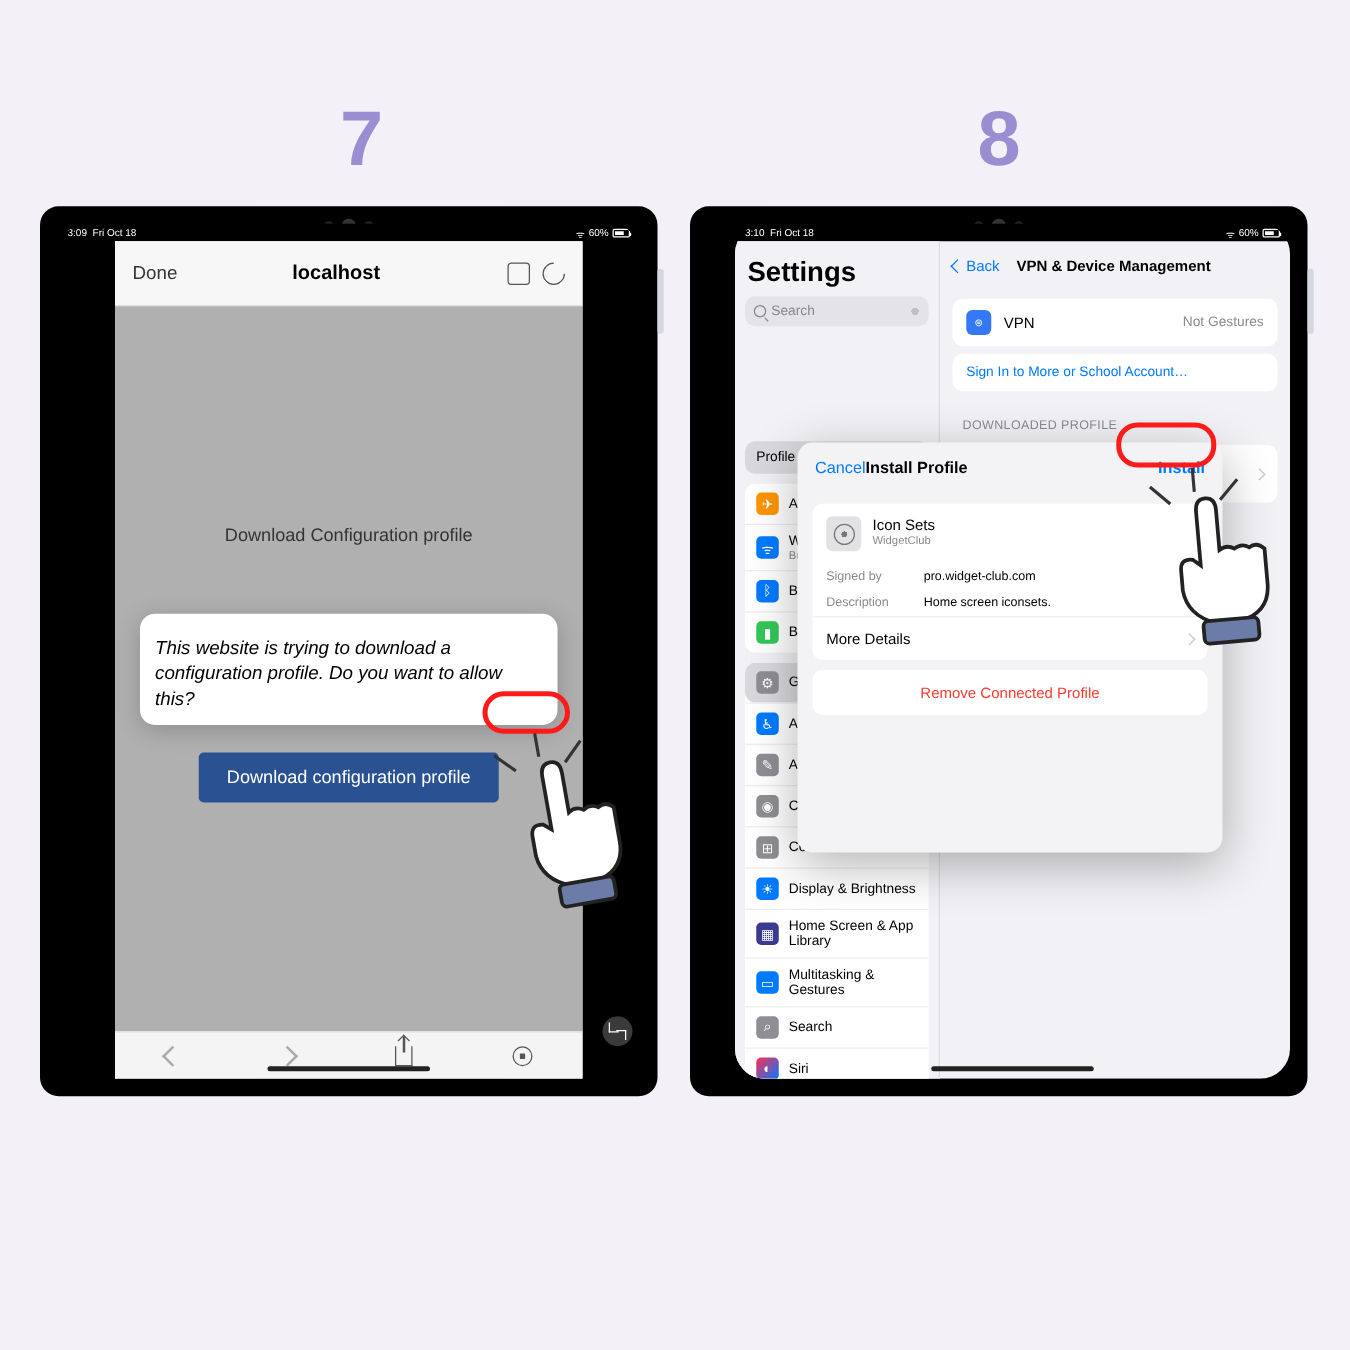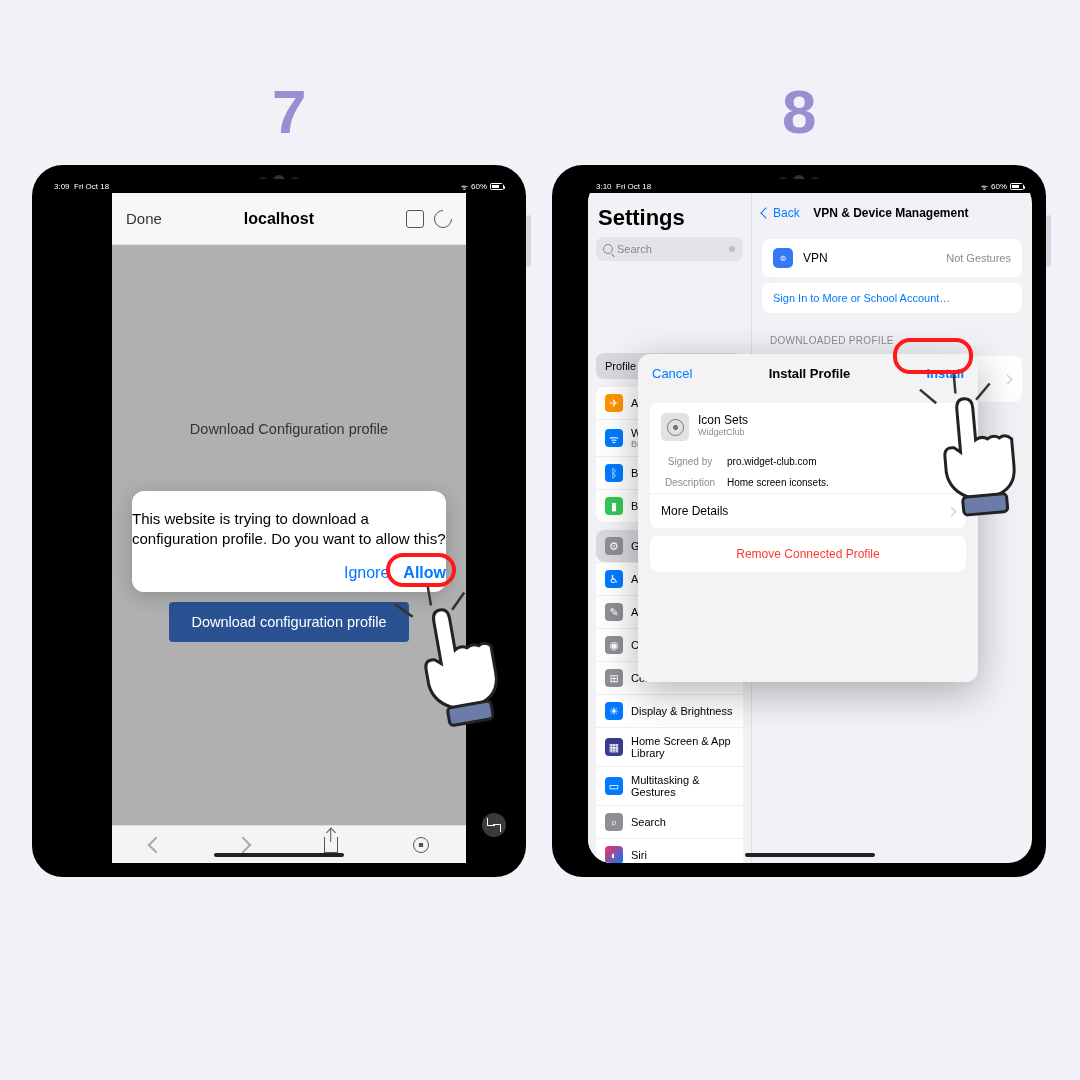--- a/index.html
+++ b/index.html
@@ -1,56 +1,56 @@
 <!DOCTYPE html>
 <html><head>
 <meta charset="utf-8">
 <style>
 * { margin: 0; padding: 0; box-sizing: border-box; -webkit-font-smoothing: antialiased; font-family: -apple-system, Helvetica, Arial, sans-serif; }
 body { background: #f3f0f8; width: 1080px; height: 1080px; position: relative; overflow: hidden; }
 
 .step-num { position: absolute; font-size: 62px; font-weight: 700; color: #9b8dd1; top: 76px; }
 #n7 { left: 272px; } #n8 { left: 782px; }
 
-.ipad { position: absolute; top: 165px; width: 494px; height: 712px; background: #000; border-radius: 31px; padding: 14px; }
+.ipad { position: absolute; top: 165px; width: 494px; height: 712px; background: #000; border-radius: 15px; padding: 14px; }
 #pad7 { left: 32px; } #pad8 { left: 552px; padding-left: 36px; }
 .bump { position: absolute; right: -5px; top: 50px; width: 5px; height: 52px; background: #d6d8e0; border-radius: 3px; }
 .cam { position:absolute; top:10px; left:50%; transform:translateX(-50%); display:flex; gap:6px; align-items:center;}
 .cam span{width:8px;height:8px;border-radius:50%;background:#222;}
 .cam span.m{width:12px;height:12px;background:#333;}
 .screen { width: 100%; height: 100%; background: #000; border-radius: 24px; overflow: hidden; position: relative; }
 
 .status { height: 14px; background: #000; color: #fff; font-size: 8px; display: flex; justify-content: space-between; align-items: center; padding: 0 8px; }
 .status .r { display: flex; align-items: center; gap: 3px; }
 .bat { width: 14px; height: 7px; border: 0.8px solid #fff; border-radius: 1.5px; position: relative; }
 .bat::after { content:''; position:absolute; left:1px; top:1px; bottom:1px; width:60%; background:#fff; }
 .bat::before { content:''; position:absolute; right:-2px; top:2px; width:1.5px; height:3px; background:#fff; border-radius:0 1px 1px 0;}
 
 
-.safari { position: absolute; top: 14px; bottom: 0; left: 46px; right: 46px; background: #f7f7f7; margin-left: 20px; }
+.safari { position: absolute; top: 14px; bottom: 0; left: 46px; right: 46px; background: #f7f7f7; }
 .sf-top { height: 52px; background: #f7f7f7; border-bottom: 1px solid #e1e1e1; display: flex; align-items: center; padding: 0 14px; }
 .sf-title { flex: 1; text-align: center; font-weight: 600; font-size: 16px; }
 .sf-done { font-size: 15px; color: #333; }
 .sf-icn { width: 18px; height: 18px; margin-left: 10px; border: 1.7px solid #555; }
 .sf-sq { border-radius: 3px; }
 .sf-rl { border-radius: 50%; border-width: 1.7px 1.7px 1.7px 0; border-color: #555 #555 #555 transparent; transform: rotate(135deg); position:relative; border-left:1.7px solid transparent;}
 .sf-page { background: #b0b0b0; position: absolute; top: 52px; left: 0; right: 0; bottom: 38px; display:flex; flex-direction:column; align-items:center; padding-top:176px; }
 .sf-lbl { font-size: 14.5px; color: #333; margin-bottom: 165px; }
 .sf-btn { background: #2a5293; color: #fff; font-size: 14.5px; padding: 12px 22px; border-radius: 4px; }
 .sf-foot { position: absolute; bottom: 0; left: 0; right: 0; height: 38px; background: #f4f4f4; display: flex; align-items: center; justify-content: space-around; border-top: 1px solid #ddd; }
 .chev { width: 12px; height: 12px; border: 2px solid #aaa; border-width: 0 0 2px 2px; transform: rotate(45deg); }
 .chev.r { transform: rotate(-135deg); }
 .share { width: 14px; height: 16px; border: 1.6px solid #555; border-top: none; position: relative; }
 .share::before { content:''; position:absolute; left:50%; top:-8px; width:1.6px; height:13px; background:#555; transform:translateX(-50%);}
 .share::after { content:''; position:absolute; left:50%; top:-8px; width:6px; height:6px; border:1.6px solid #555; border-width:1.6px 0 0 1.6px; transform:translateX(-50%) rotate(45deg);}
 .comp { width: 16px; height: 16px; border: 1.6px solid #555; border-radius: 50%; position: relative; }
 .comp::after{content:'';position:absolute;left:50%;top:50%;width:6px;height:6px;background:#555;transform:translate(-50%,-50%) rotate(45deg);clip-path:polygon(0 50%,50% 0,100% 50%,50% 100%);}
 .hbar { position:absolute; bottom:6px; left:50%; transform:translateX(-50%); width:130px; height:4px; background:#222; border-radius:3px; }
 
-.alert { position: absolute; top: 298px; left: 20px; right: 20px; background: #fff; border-radius: 12px; padding: 18px 0 10px; box-shadow: 0 4px 20px rgba(0,0,0,.2); }
+.alert { position: absolute; top: 298px; left: 20px; right: 20px; background: #fff; border-radius: 12px; padding: 18px 12px 10px; box-shadow: 0 4px 20px rgba(0,0,0,.2); font-style: italic; }
 .alert-t { font-size: 15px; color: #000; line-height: 1.35; }
 .alert-b { display: flex; justify-content: flex-end; gap: 14px; margin-top: 14px; font-size: 16px; color: #007aff; }
 .alert-b span:last-child { font-weight: 600; }
 
 
 .settings { position: absolute; top: 14px; bottom: 0; left: 0; right: 0; background: #f2f2f6; display: flex; }
 .side { width: 164px; background: #f2f2f6; border-right: 1px solid #ddd; overflow:hidden; position:relative; }
 .side-h { font-size: 22px; font-weight: 700; padding: 12px 10px 6px; }
 .search { margin: 0 8px 6px; background: #e4e4e8; border-radius: 8px; height: 24px; display: flex; align-items: center; padding: 0 7px; font-size: 11px; color: #888; }
 .sico { width:10px; height:10px; border:1.3px solid #888; border-radius:50%; margin-right:4px; position:relative; flex:none;}
@@ -72,30 +72,30 @@
 .dcard { background:#fff; margin:6px 10px; border-radius:8px; }
 .drow { display:flex; align-items:center; padding:9px 11px; font-size:12px; }
 .dch { width:7px;height:7px;border:1.5px solid #c5c5c7;border-width:1.5px 1.5px 0 0;transform:rotate(45deg);margin-left:auto;}
 .dlbl { font-size: 10px; color: #8a8a8e; padding: 16px 18px 4px; text-transform: uppercase; letter-spacing: .3px; }
 .vpn { width:20px;height:20px;background:#3478f6;border-radius:5px;margin-right:10px;display:flex;align-items:center;justify-content:center;color:#fff;font-size:8px;flex:none;}
 
 
 .sheet { position:absolute; left:50px; top:175px; width: 340px; height: 328px; background:#f3f3f6; border-radius:12px; box-shadow:0 10px 40px rgba(0,0,0,.3); }
 .sh-h { display:flex; align-items:center; padding:12px 14px; font-size:13px; }
 .sh-h .c { color:#007aff; }
-.sh-h .t { flex:1; text-align:center; font-weight:600; }
+.sh-h .t { flex:1; text-align:left; font-weight:600; }
 .sh-h .i { color:#007aff; font-weight:600; }
 .sh-card { background:#fff; margin:10px 12px 8px; border-radius:8px; }
 .sh-p { display:flex; padding:10px 11px; }
 .pi { width:28px;height:28px;background:#e2e2e5;border-radius:5px;margin-right:9px;display:flex;align-items:center;justify-content:center;}
 .pi::after{content:'';width:15px;height:15px;border:1.8px solid #777;border-radius:50%;background:radial-gradient(circle,#777 22%,transparent 23%);}
 .pn { font-size:12px; font-weight:500; }
 .ps { font-size:9px; color:#8a8a8e; }
 .kv { display:flex; padding:5px 11px; font-size:10px; }
-.kv .k { width:58px; color:#8a8a8e; text-align:center; margin-right:8px; }
+.kv .k { width:58px; color:#8a8a8e; text-align:left; margin-right:20px; }
 .kv .v { color:#000; }
 .more { padding:10px 11px; font-size:12px; color:#000; border-top:0.5px solid #eee; display:flex; align-items:center;}
 .rem { background:#fff; margin:8px 12px; border-radius:8px; text-align:center; padding:11px; font-size:12px; color:#ff3b30; }
 
 .ring { position:absolute; border:4px solid #ff1a1a; border-radius:17px; pointer-events:none; }
 #r7 { width:70px; height:34px; top:553px; left:386px; }
 #r8 { width:80px; height:36px; top:338px; left:893px; }
 
 .hand { position:absolute; width:130px; height:150px; pointer-events:none; }
 #h7 { top:580px; left:390px; transform: rotate(-10deg);}
@@ -143,24 +143,20 @@
         <div class="sf-btn">Download configuration profile</div>
       </div>
       <div class="sf-foot">
         <span class="chev"></span>
         <span class="chev r"></span>
         <span class="share"></span>
         <span class="comp"></span>
       </div>
       <div class="alert">
         <div class="alert-t">This website is trying to download a configuration profile. Do you want to allow this?</div>
-        <div class="alert-b">
-          <span>Ignore</span>
-          <span>Allow</span>
-        </div>
       </div>
     </div>
     <div class="pip"></div>
     <div class="hbar"></div>
   </div>
 </div>
 
 <div class="ipad" id="pad8">
   <div class="bump"></div>
   <div class="cam">

